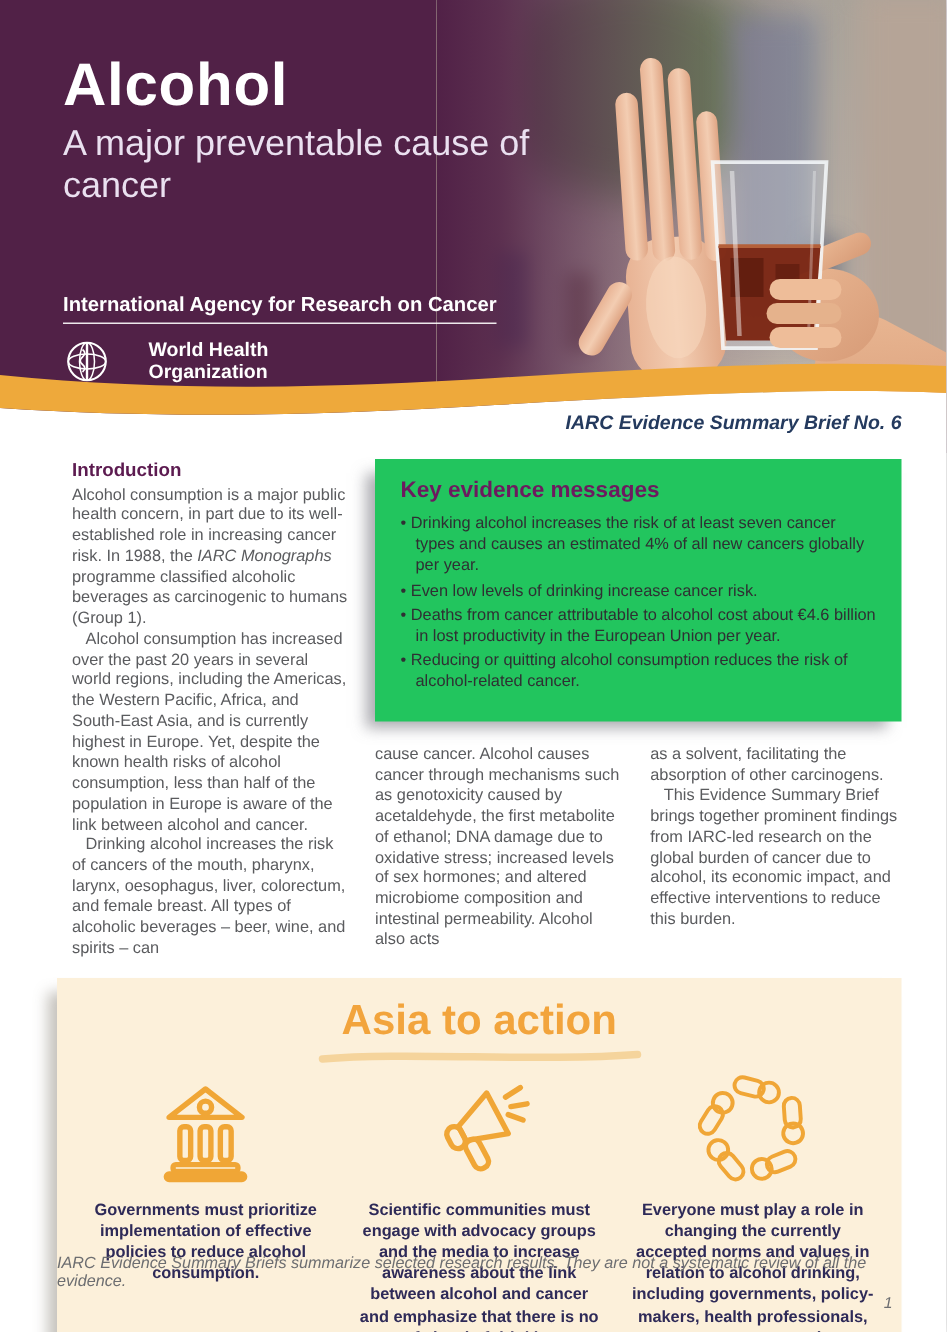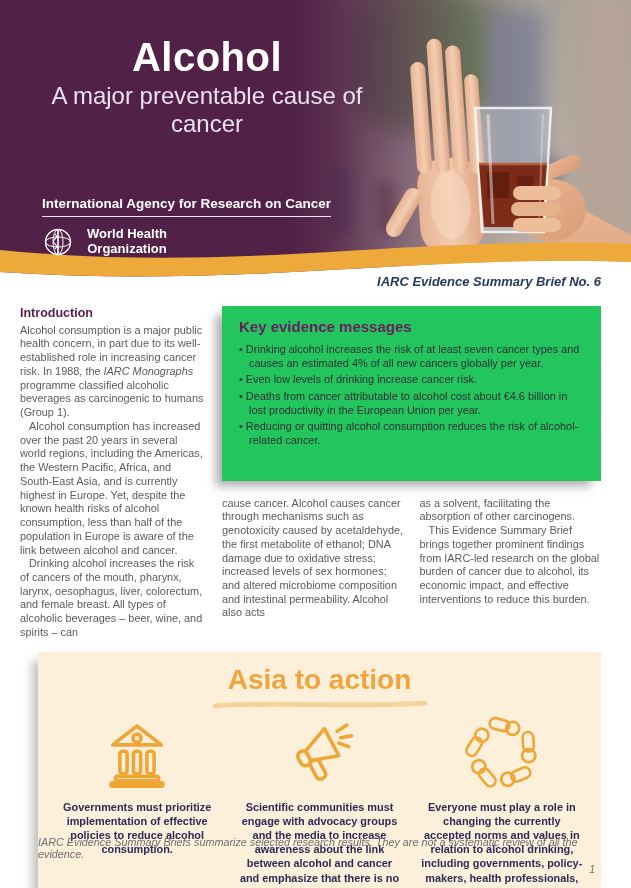--- a/index.html
+++ b/index.html
@@ -2,49 +2,49 @@
 <html><head>
 <meta charset="utf-8">
 <style>
   html,body{margin:0;padding:0;background:#e8e8e8;}
   .page{
     position:relative;width:631px;height:888px;background:#ffffff;
     font-family:"Liberation Sans", sans-serif;overflow:hidden;margin:0 auto;
     box-shadow:0 0 6px rgba(0,0,0,.3);
   }
   
-  .hero{position:relative;height:302px;background:#512147;overflow:hidden;text-align:center;}
+  .hero{position:relative;height:302px;background:#512147;overflow:hidden;}
   .photo{position:absolute;top:0;right:0;width:340px;height:302px;overflow:hidden;
          background:linear-gradient(180deg,#b3afa2 0%,#c2bbac 55%,#cfc8b8 100%);}
   .blob{position:absolute;}
   .tree{left:28px;top:-18px;width:200px;height:150px;background:#6e8a5c;border-radius:50%;filter:blur(14px);opacity:.95;}
   .bldgL{left:-14px;top:0;width:70px;height:250px;background:#b3a190;filter:blur(9px);}
   .bldgM{left:196px;top:10px;width:58px;height:210px;background:#8d94a0;filter:blur(9px);}
   .bldgR{left:282px;top:-6px;width:66px;height:290px;background:#c0b09f;filter:blur(9px);}
   .p1{left:38px;top:168px;width:22px;height:64px;background:#5d6c8a;filter:blur(6px);opacity:.75;}
   .p2{left:86px;top:182px;width:18px;height:52px;background:#7e6557;filter:blur(6px);opacity:.7;}
   .p3{left:148px;top:176px;width:20px;height:58px;background:#4f5d77;filter:blur(6px);opacity:.7;}
   .p4{left:246px;top:158px;width:24px;height:74px;background:#68707e;filter:blur(7px);opacity:.7;}
   .photo-tint{position:absolute;inset:0;background:rgba(88,56,88,.10);}
   .purple-fade{position:absolute;inset:0;
      background:linear-gradient(90deg,#512147 0%,rgba(81,33,71,.88) 12%,rgba(81,33,71,.5) 34%,rgba(81,33,71,.14) 56%,rgba(81,33,71,0) 74%);}
   .hands-svg{position:absolute;inset:0;}
   .hero-title{position:absolute;left:42px;top:36px;z-index:4;}
   .hero-title h1{margin:0;font-size:40px;line-height:1.05;color:#ffffff;font-weight:bold;letter-spacing:.5px;}
   .hero-sub{margin:4px 0 0;font-size:24px;line-height:1.16;color:#eae0f0;font-weight:400;width:330px;}
   .agency{position:absolute;left:42px;top:194px;z-index:4;color:#fff;}
   .agency-name{font-size:13.5px;font-weight:bold;padding-bottom:5px;border-bottom:1.5px solid rgba(255,255,255,.9);display:inline-block;}
-  .who{display:flex;align-items:center;gap:13px;margin-top:9px;}
+  .who{display:flex;align-items:center;gap:25px;margin-top:9px;}
   .who-name{font-size:13px;font-weight:600;line-height:1.12;}
   .wave{position:absolute;left:0;bottom:0;width:631px;height:62px;z-index:3;}
   
   .brief-label{position:absolute;top:274px;right:30px;z-index:6;
      color:#243a5e;font-weight:bold;font-style:italic;font-size:13px;}
   
-  .content{margin:4px 30px 0 20px;display:grid;grid-template-columns:186px 1fr 1fr;
+  .content{margin:4px 30px 0 48px;display:grid;grid-template-columns:186px 1fr 1fr;
      column-gap:13px;row-gap:11px;gap:16px;}
   .body-txt{font-size:10.9px;line-height:1.26;color:#5a5b5e;}
   .body-txt p{margin:0;}
   .body-txt p.ind{text-indent:9px;}
   .intro{grid-column:1;grid-row:1/3;}
   .intro h3{margin:0 0 2px;font-size:12.5px;color:#5c1b50;font-weight:bold;}
   .keybox{grid-column:2/4;grid-row:1;background:#22c55e;padding:12px 17px 14px;
      box-shadow:-8px 7px 9px -2px rgba(105,105,115,.55);}
   .keybox h3{margin:0 0 7px;font-size:15px;color:#6d1a5f;font-weight:bold;}
   .keybox ul{margin:0;padding:0;list-style:none;}

